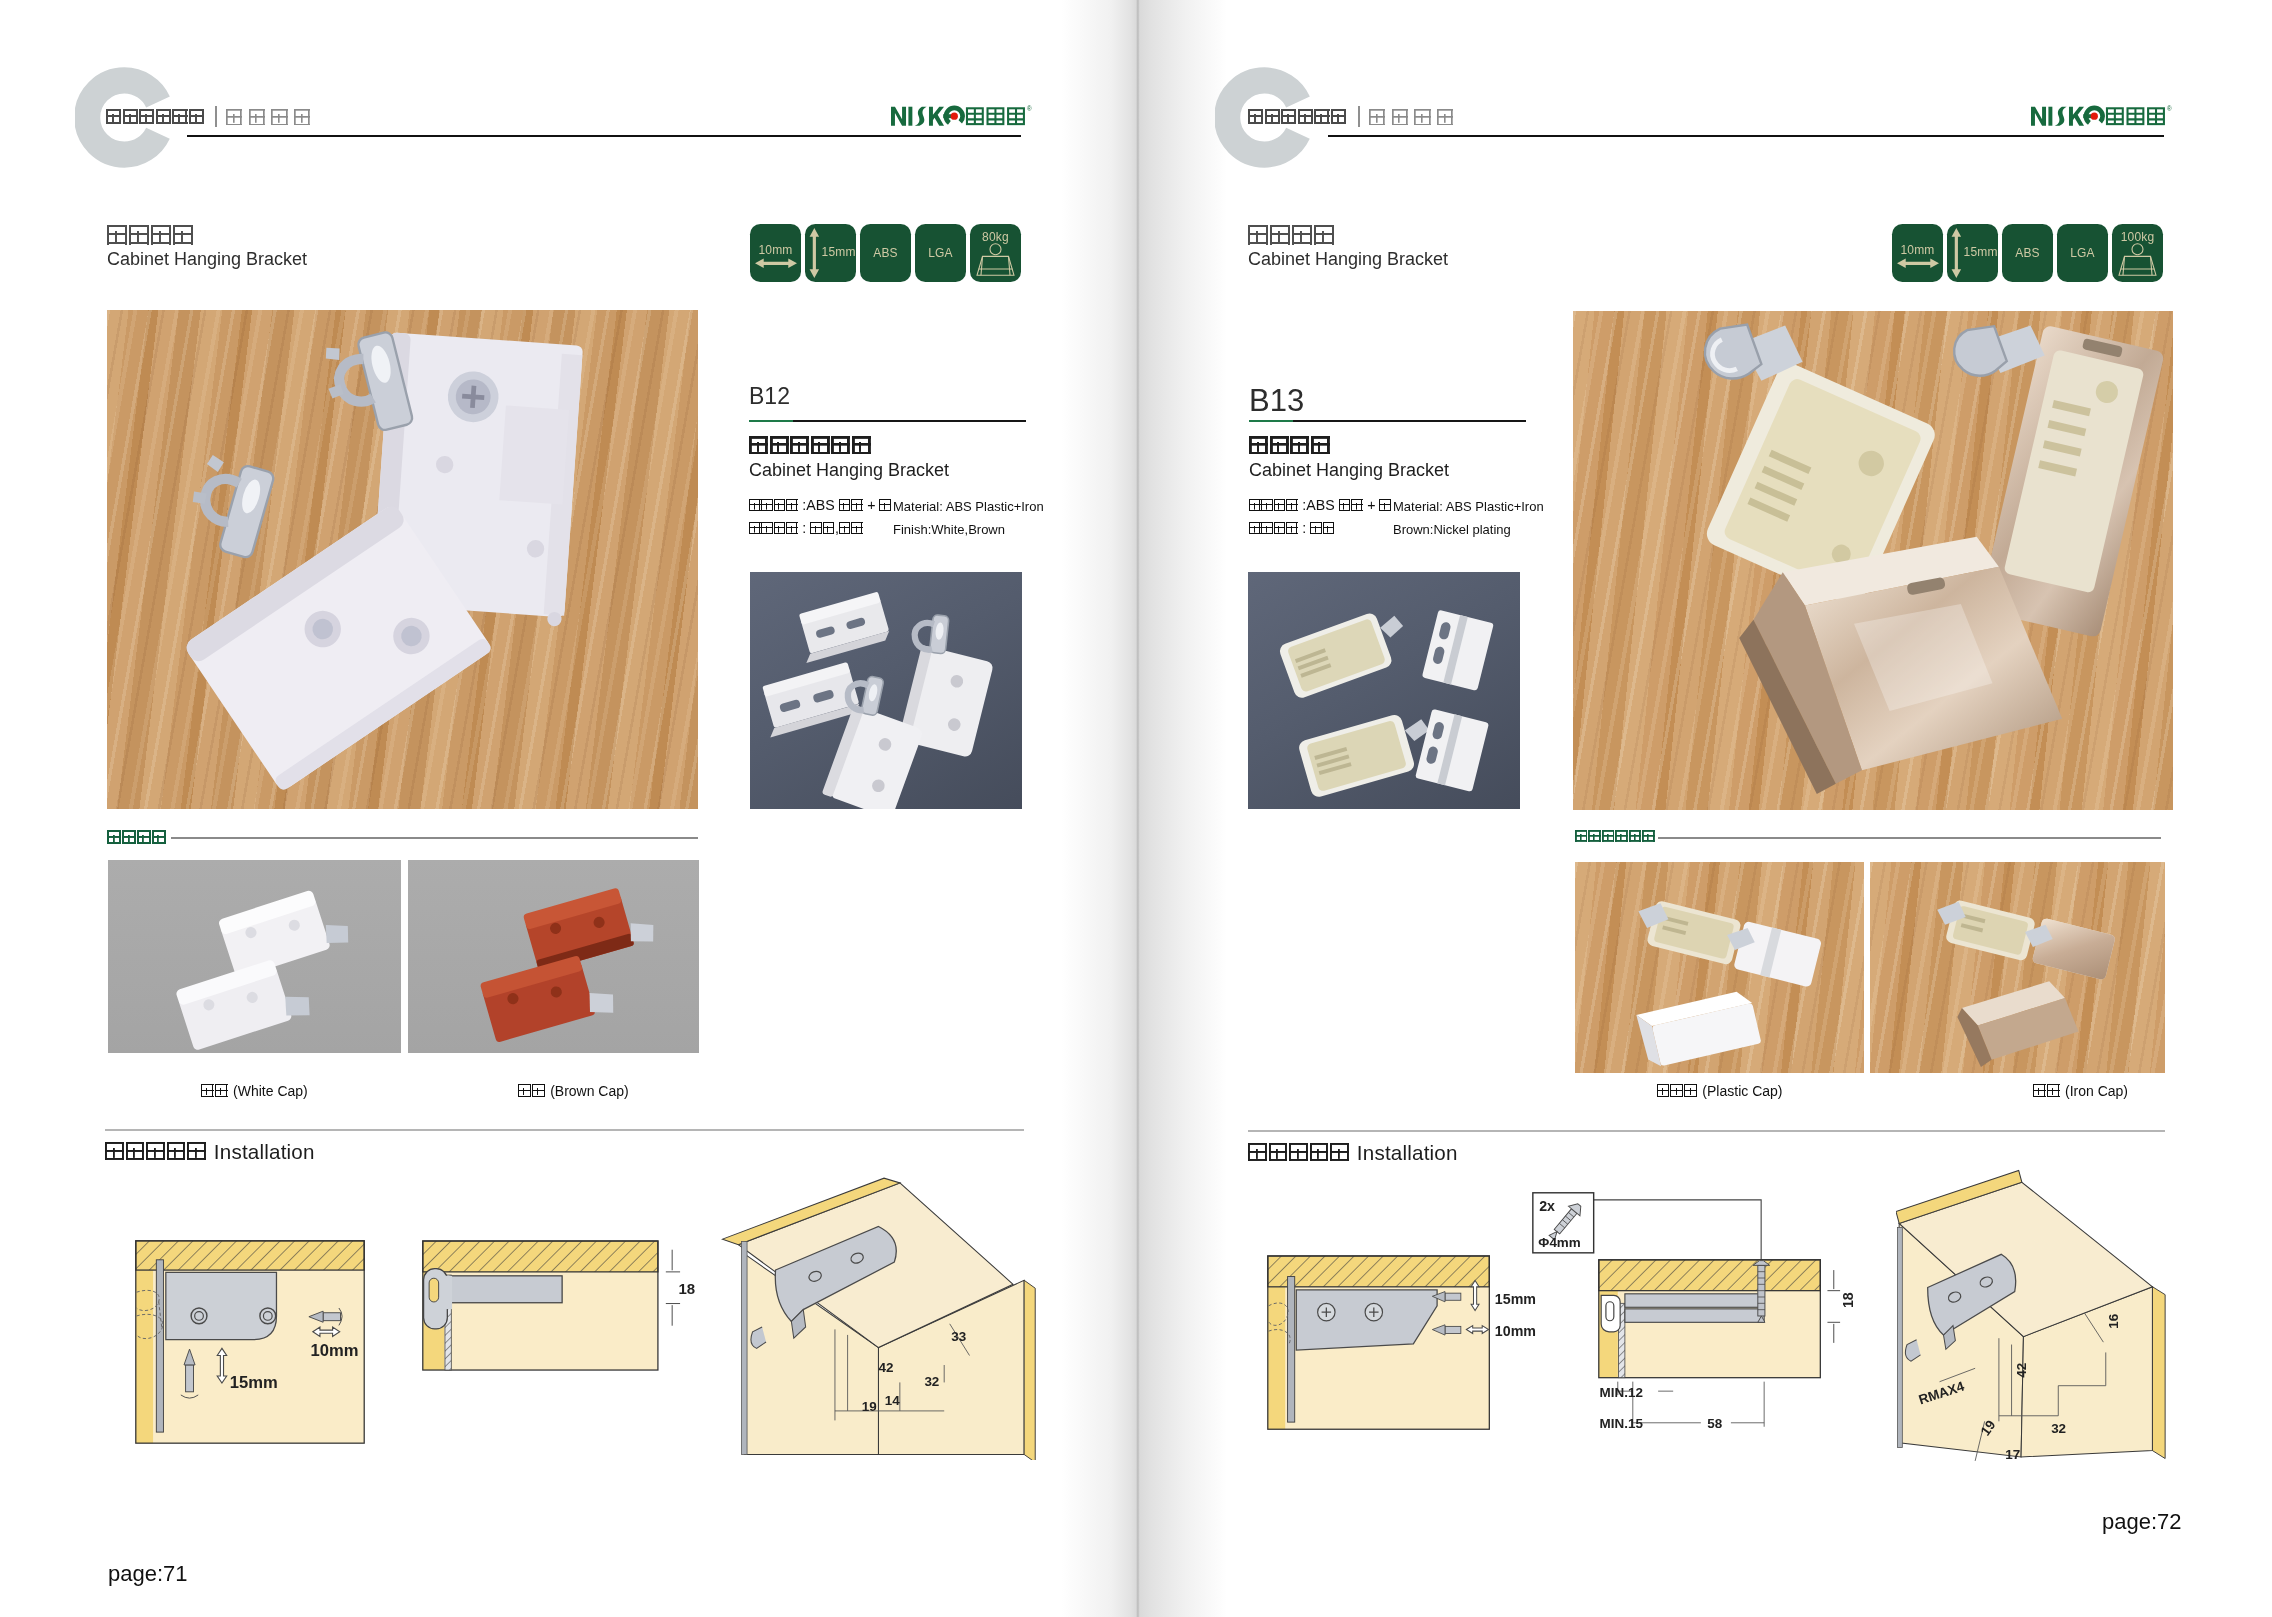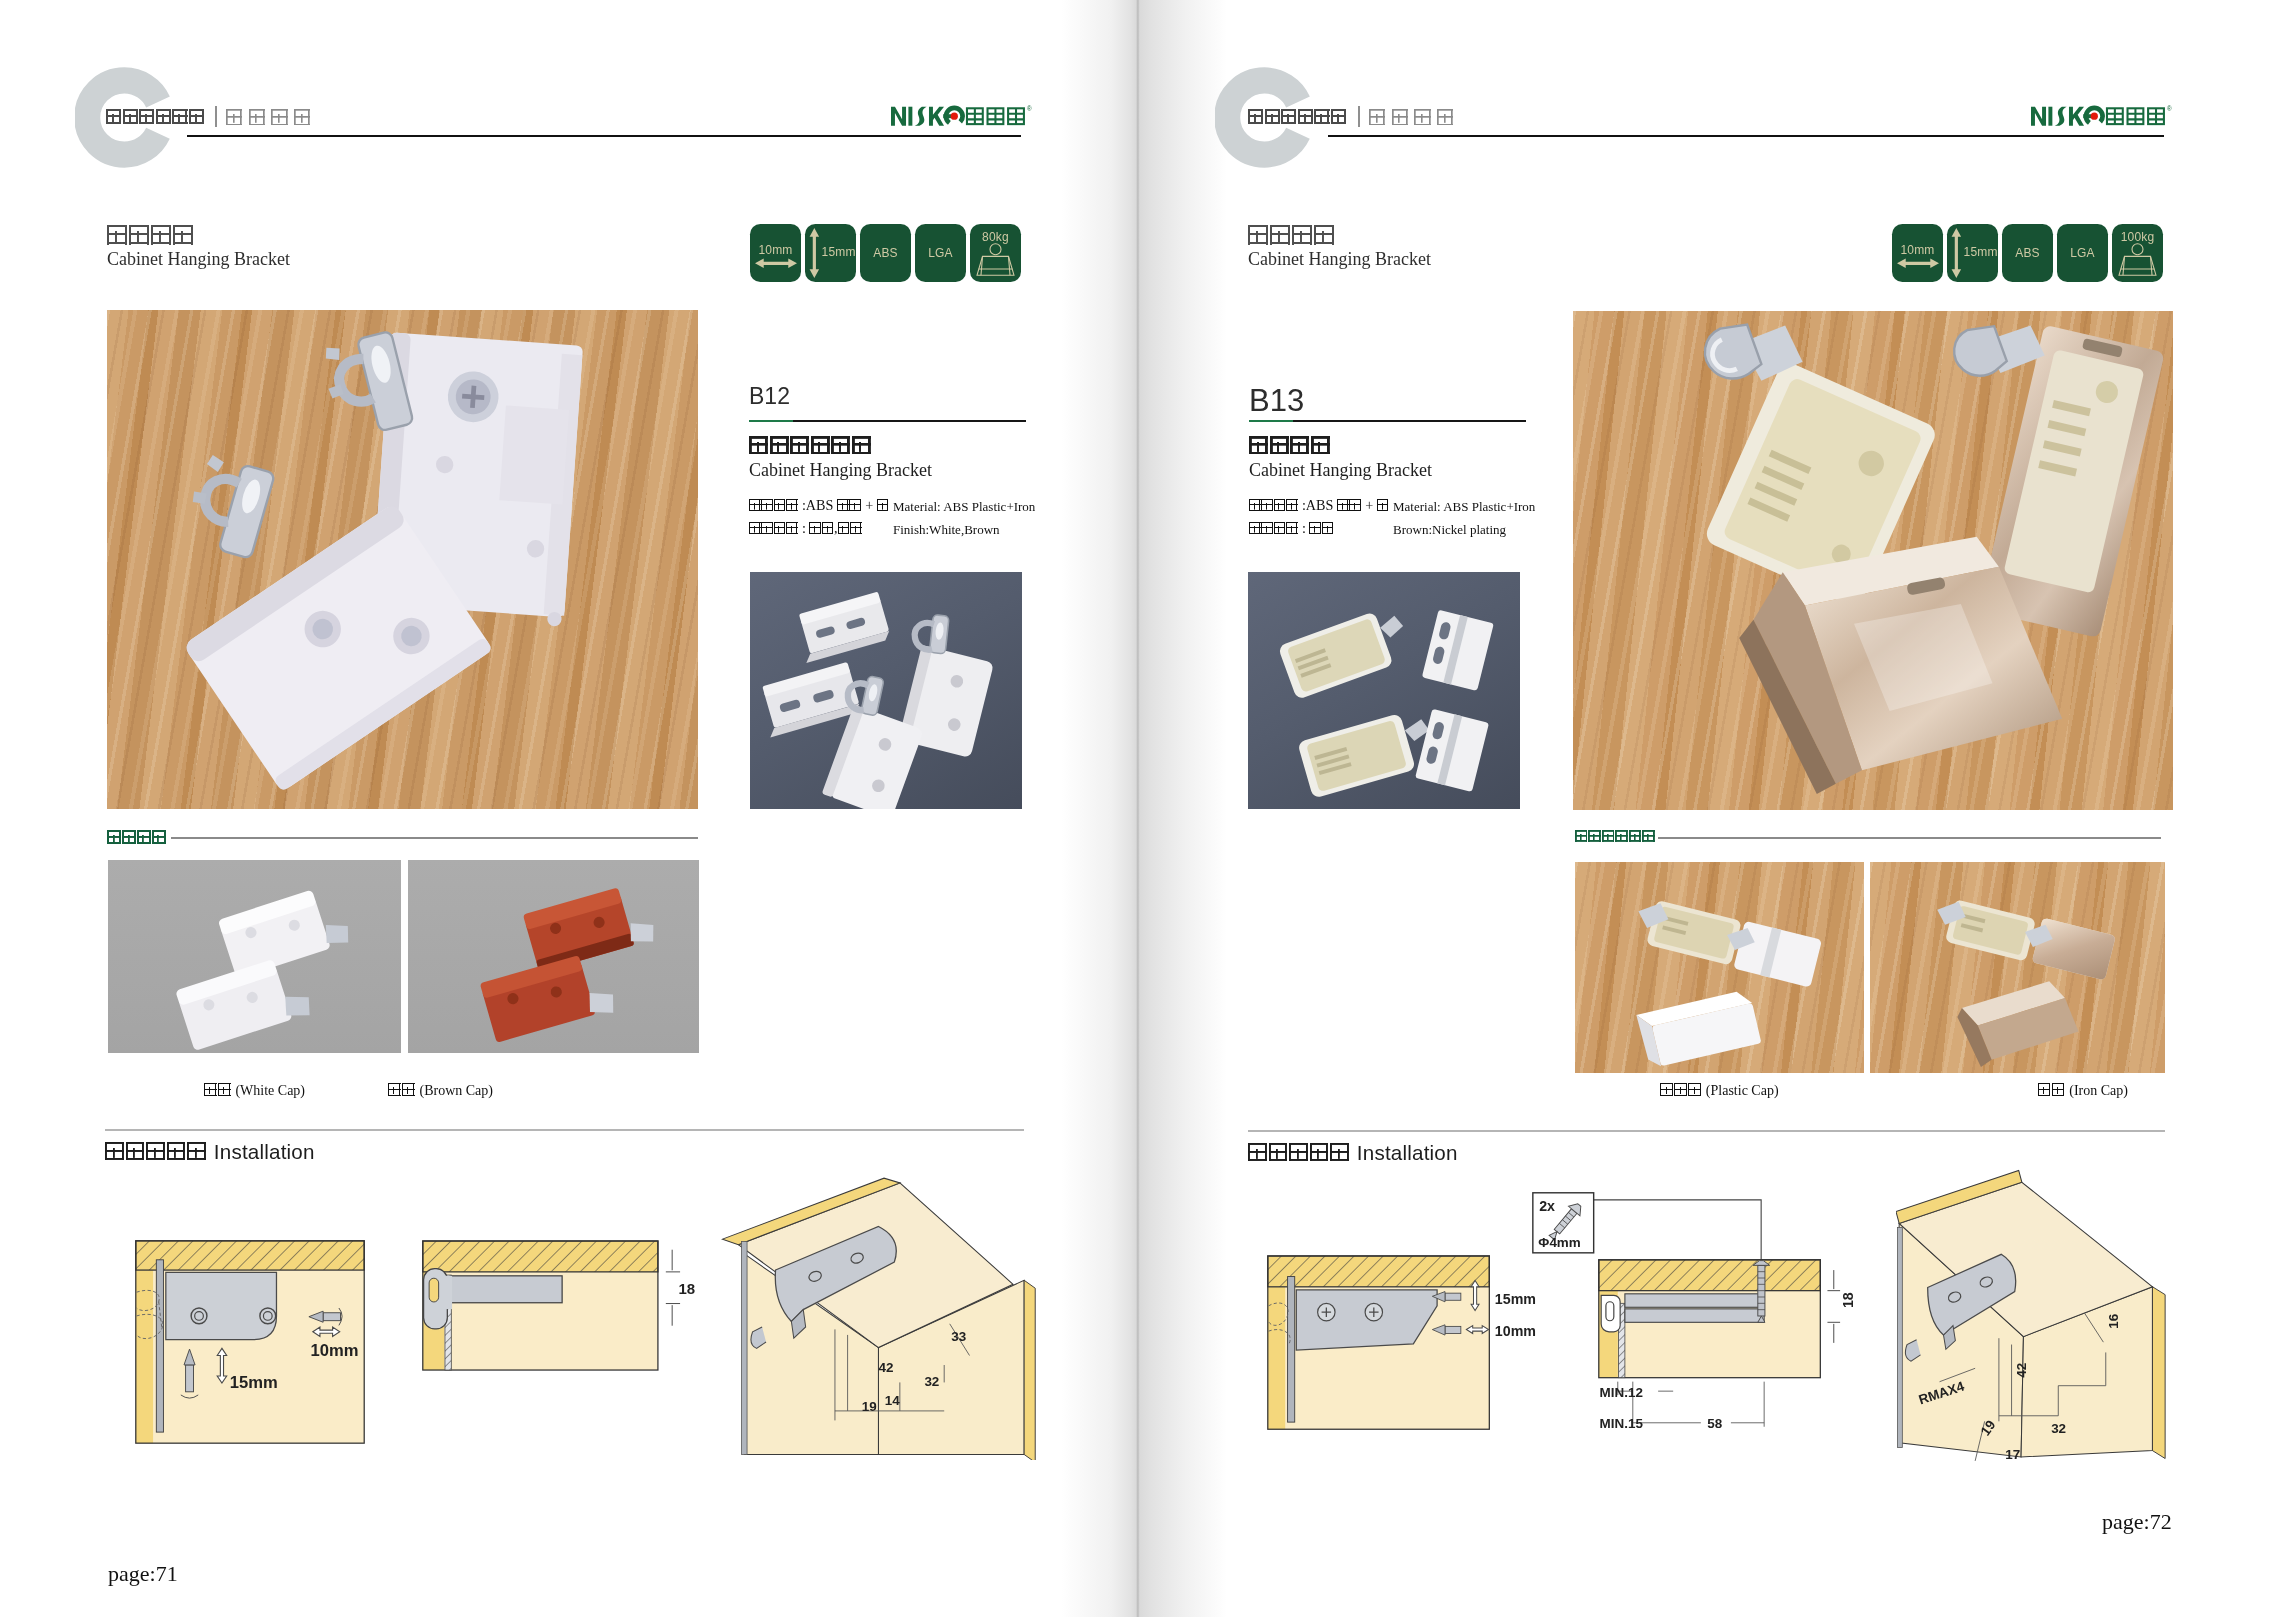--- a/index.html
+++ b/index.html
@@ -1,18 +1,18 @@
 <!DOCTYPE html>
 <html style="font-size:12.7px"><head><meta charset="utf-8">
 <style>
 *{margin:0;padding:0;box-sizing:border-box}
 html,body{width:2273px;height:1618px;background:#fff;overflow:hidden}
 body{font-family:"Liberation Sans",sans-serif;position:relative}
 .abs{position:absolute}
-.serif{font-family:Liberation Serif, serif}
+.serif{font-family:Liberation Sans, sans-serif}
 
 .c{display:inline-block;width:.90em;height:.90em;margin-right:.10em;vertical-align:-.07em;
 background-image:linear-gradient(currentColor,currentColor),linear-gradient(currentColor,currentColor),linear-gradient(currentColor,currentColor),linear-gradient(currentColor,currentColor),linear-gradient(currentColor,currentColor),linear-gradient(currentColor,currentColor);
 background-size:100% .095em,100% .095em,100% .095em,.095em 100%,.095em 100%,.09em 55%;
 background-position:0 0,0 48%,0 100%,0 0,100% 0,46% 72%;
 background-repeat:no-repeat}
 .cb{display:inline-block;width:.92em;height:.92em;margin-right:.08em;vertical-align:-.07em;
 background-image:linear-gradient(currentColor,currentColor),linear-gradient(currentColor,currentColor),linear-gradient(currentColor,currentColor),linear-gradient(currentColor,currentColor),linear-gradient(currentColor,currentColor),linear-gradient(currentColor,currentColor);
 background-size:100% .14em,100% .13em,100% .14em,.14em 100%,.14em 100%,.12em 55%;
 background-position:0 0,0 47%,0 100%,0 0,100% 0,46% 72%;
@@ -233,21 +233,21 @@
  <g transform="rotate(-16 170 180)">
         <rect x="100" y="145" width="130" height="68" rx="5" fill="#b2422a"></rect>
         <rect x="100" y="135" width="130" height="20" rx="5" fill="#c55334"></rect>
         <circle cx="135" cy="165" r="7" fill="#8f3119"></circle>
         <circle cx="190" cy="172" r="7" fill="#8f3119"></circle>
         <path d="M230 185l28 10-6 22-28-9z" fill="#ccd0d8"></path>
       </g>
 </svg>
 </div>
 <div class="abs serif capT" style="left:108px;top:1083px;width:293px;text-align:center"><span class="c"></span><span class="c"></span> (White Cap)</div>
-<div class="abs serif capT" style="left:388px;top:1083px;width:291px;"><span class="c"></span><span class="c"></span> (Brown Cap)</div>
+<div class="abs serif capT" style="left:428px;top:1083px;width:291px;text-align:center"><span class="c"></span><span class="c"></span> (Brown Cap)</div>
 
 <div class="gline" style="left:105px;top:1129px;width:919px;height:1.6px;background:#b5b5b5"></div>
 <div class="abs instT" style="left:105px;top:1140px"><span class="c"></span><span class="c"></span><span class="c"></span><span class="c"></span><span class="c"></span> Installation</div>
 
 <div class="abs serif" style="left:108px;top:1561px;font-size:22px;color:#111">page:71</div>
 <div class="abs serif" style="left:2102px;top:1509px;font-size:22px;color:#111">page:72</div>
 
 <svg class="abs" style="left:1215px;top:63px" width="101" height="109" viewBox="0 0 127 138">
  <circle cx="62" cy="69" r="47" fill="none" stroke="#cdd2d4" stroke-width="33" stroke-dasharray="254 41" stroke-dashoffset="-20.5"></circle>
 </svg>

